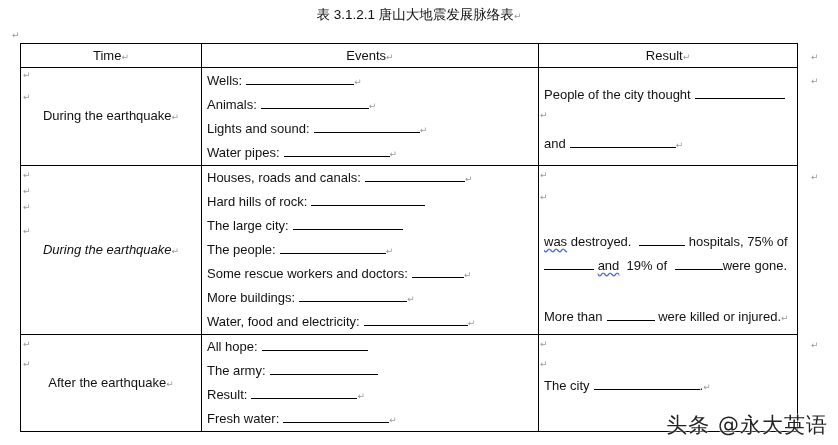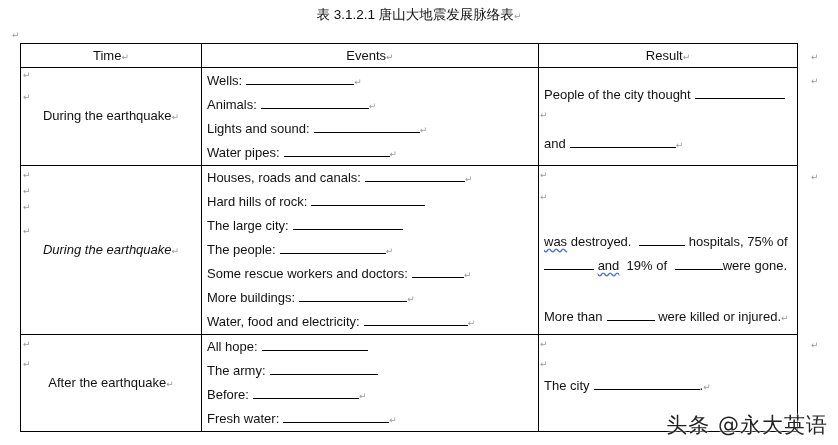--- a/index.html
+++ b/index.html
@@ -104,21 +104,21 @@
       <div class="cell" style="height:96px;">
         <span class="abs mark" style="left:2px;top:4px;">↵</span>
         <span class="abs mark" style="left:2px;top:24px;">↵</span>
         <div class="time-label" style="top:40px;"><span>After the earthquake</span><span class="mark">↵</span></div>
       </div>
     </td>
     <td>
       <div class="cell" style="padding-top:0px;">
         <div class="ev-line"><span>All  hope:</span><span class="blank" style="width:106px;"></span></div>
         <div class="ev-line"><span>The army:</span><span class="blank" style="width:108px;"></span></div>
-        <div class="ev-line"><span>Before:</span><span class="blank" style="width:106px;"></span><span class="mark">↵</span></div>
+        <div class="ev-line"><span>Result:</span><span class="blank" style="width:106px;"></span><span class="mark">↵</span></div>
         <div class="ev-line"><span>Fresh water:</span><span class="blank" style="width:106px;"></span><span class="mark">↵</span></div>
       </div>
     </td>
     <td>
       <div class="cell" style="height:96px;">
         <span class="abs mark" style="left:1px;top:4px;">↵</span>
         <span class="abs mark" style="left:1px;top:24px;">↵</span>
         <div class="res" style="top:40px;"><span>The city</span><span class="blank" style="width:106px;"></span>.<span class="mark">↵</span></div>
       </div>
     </td>

